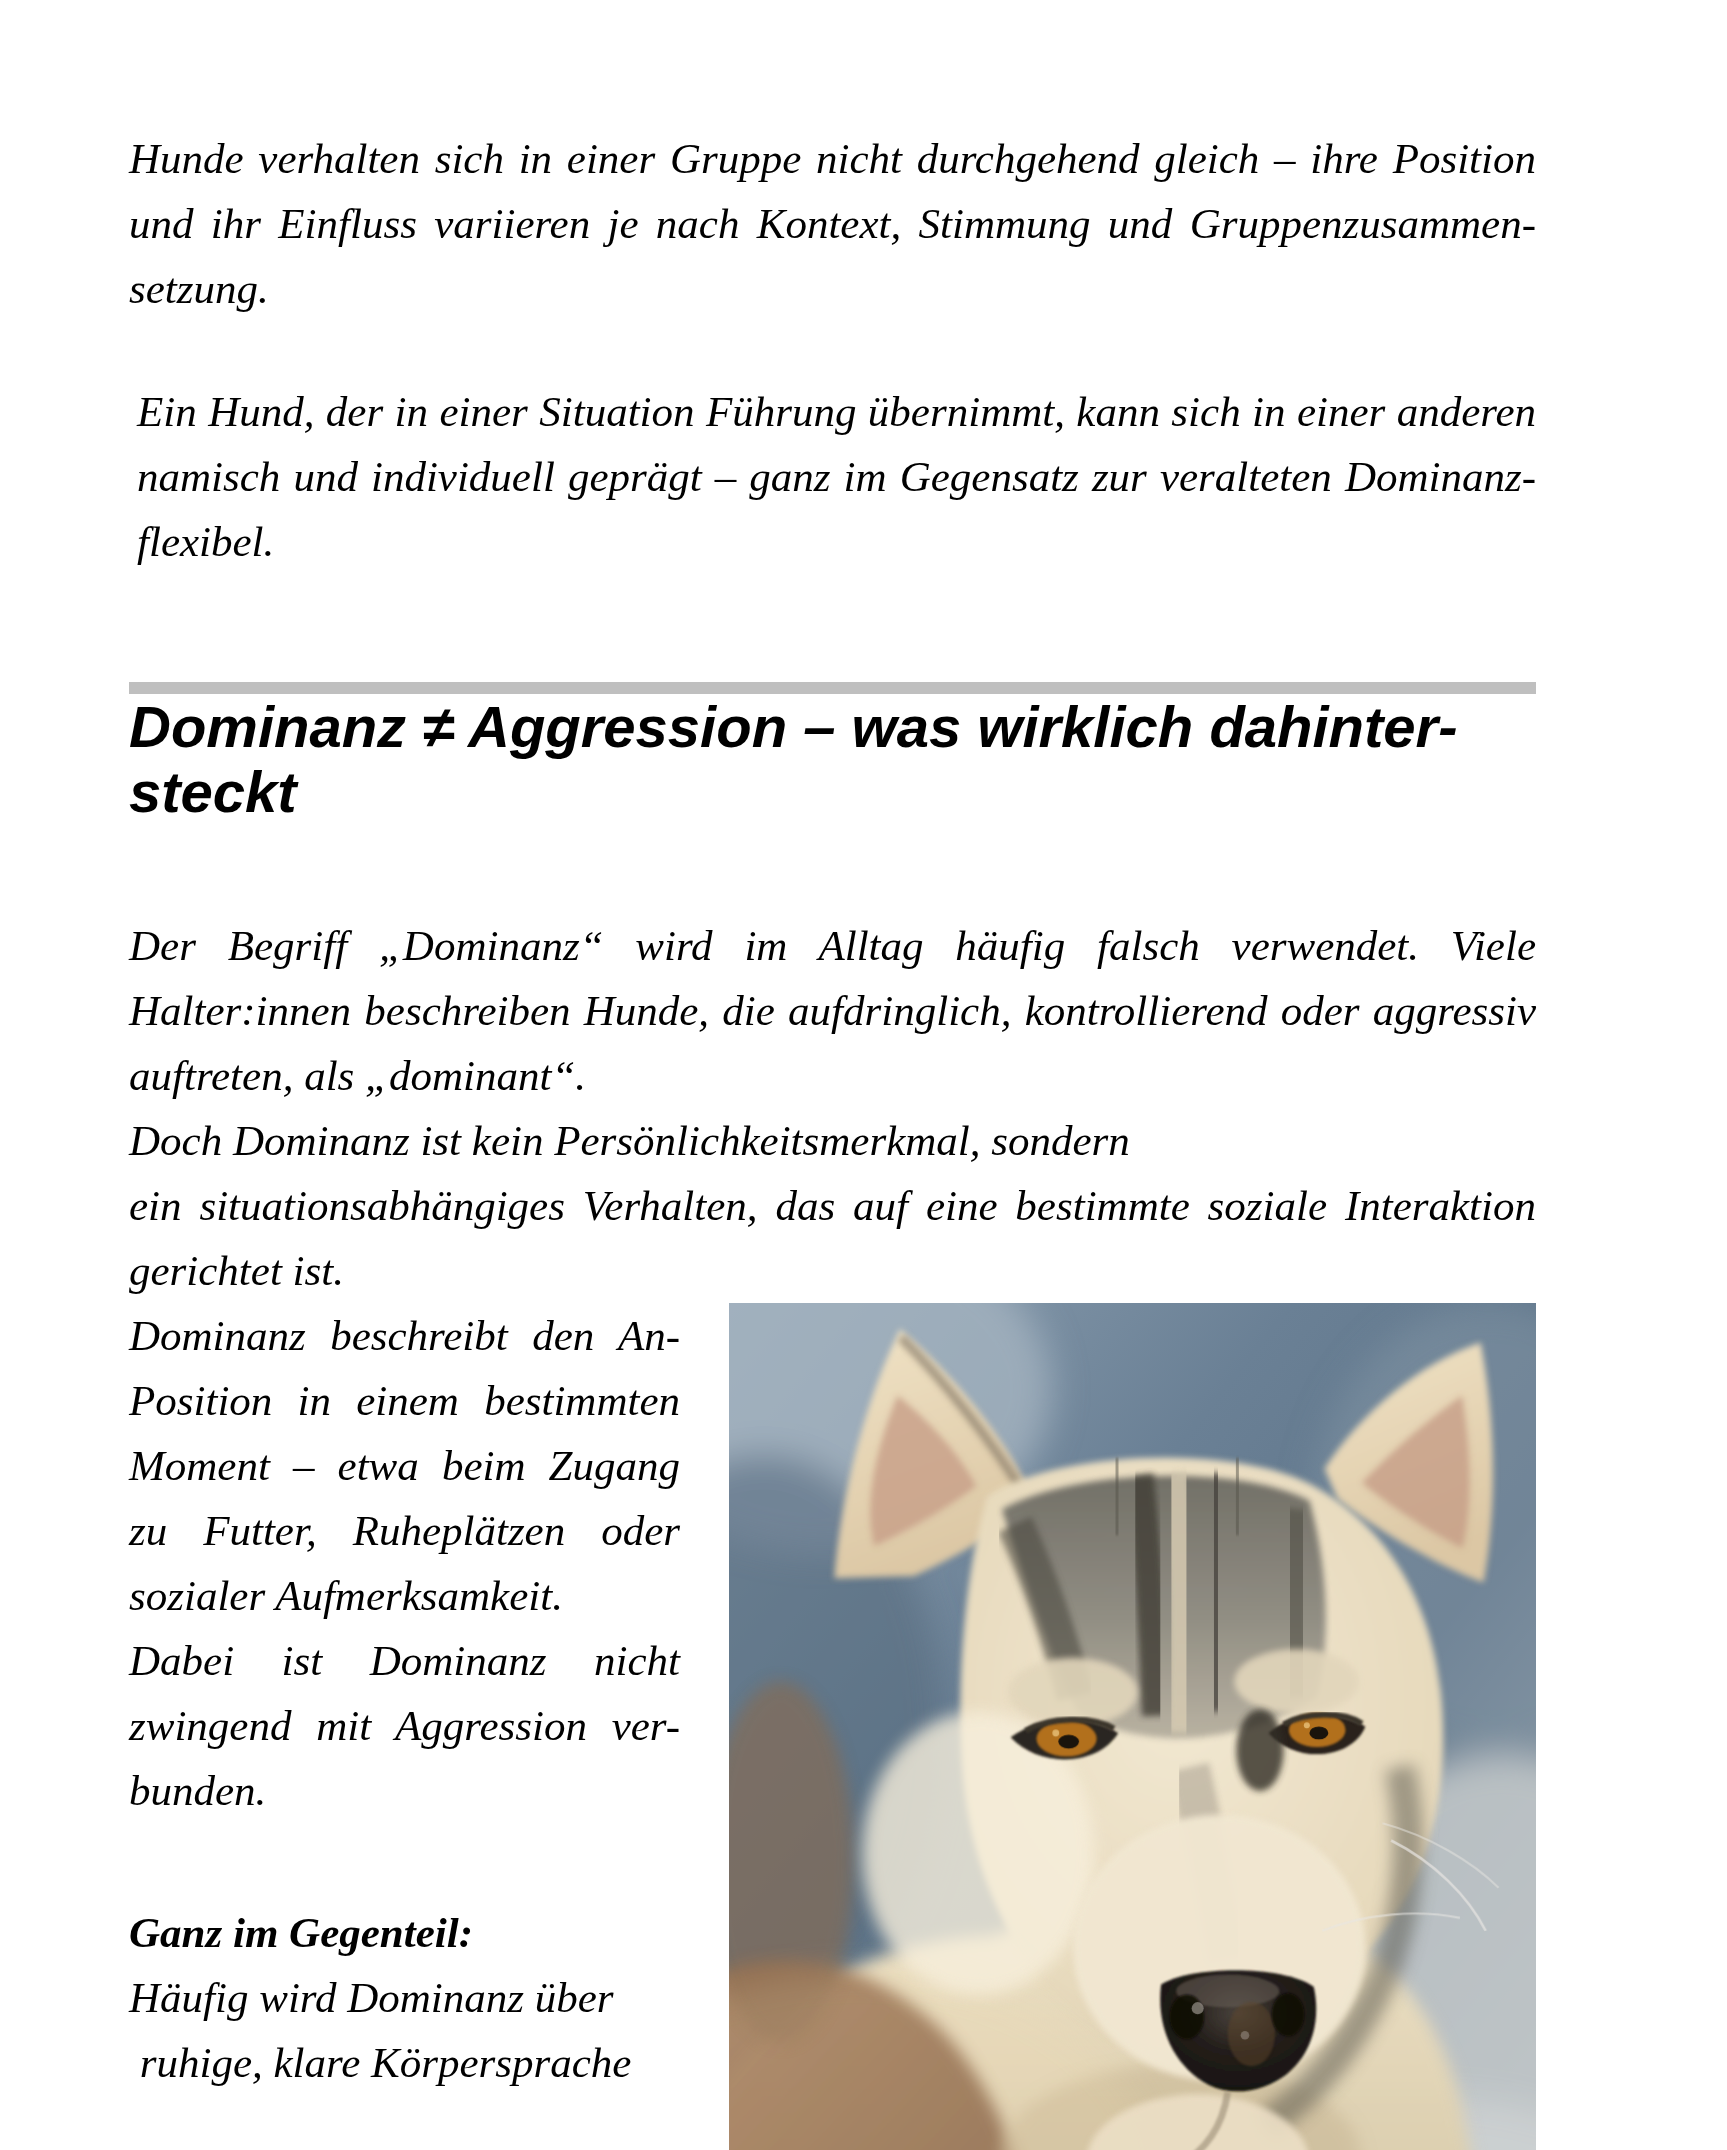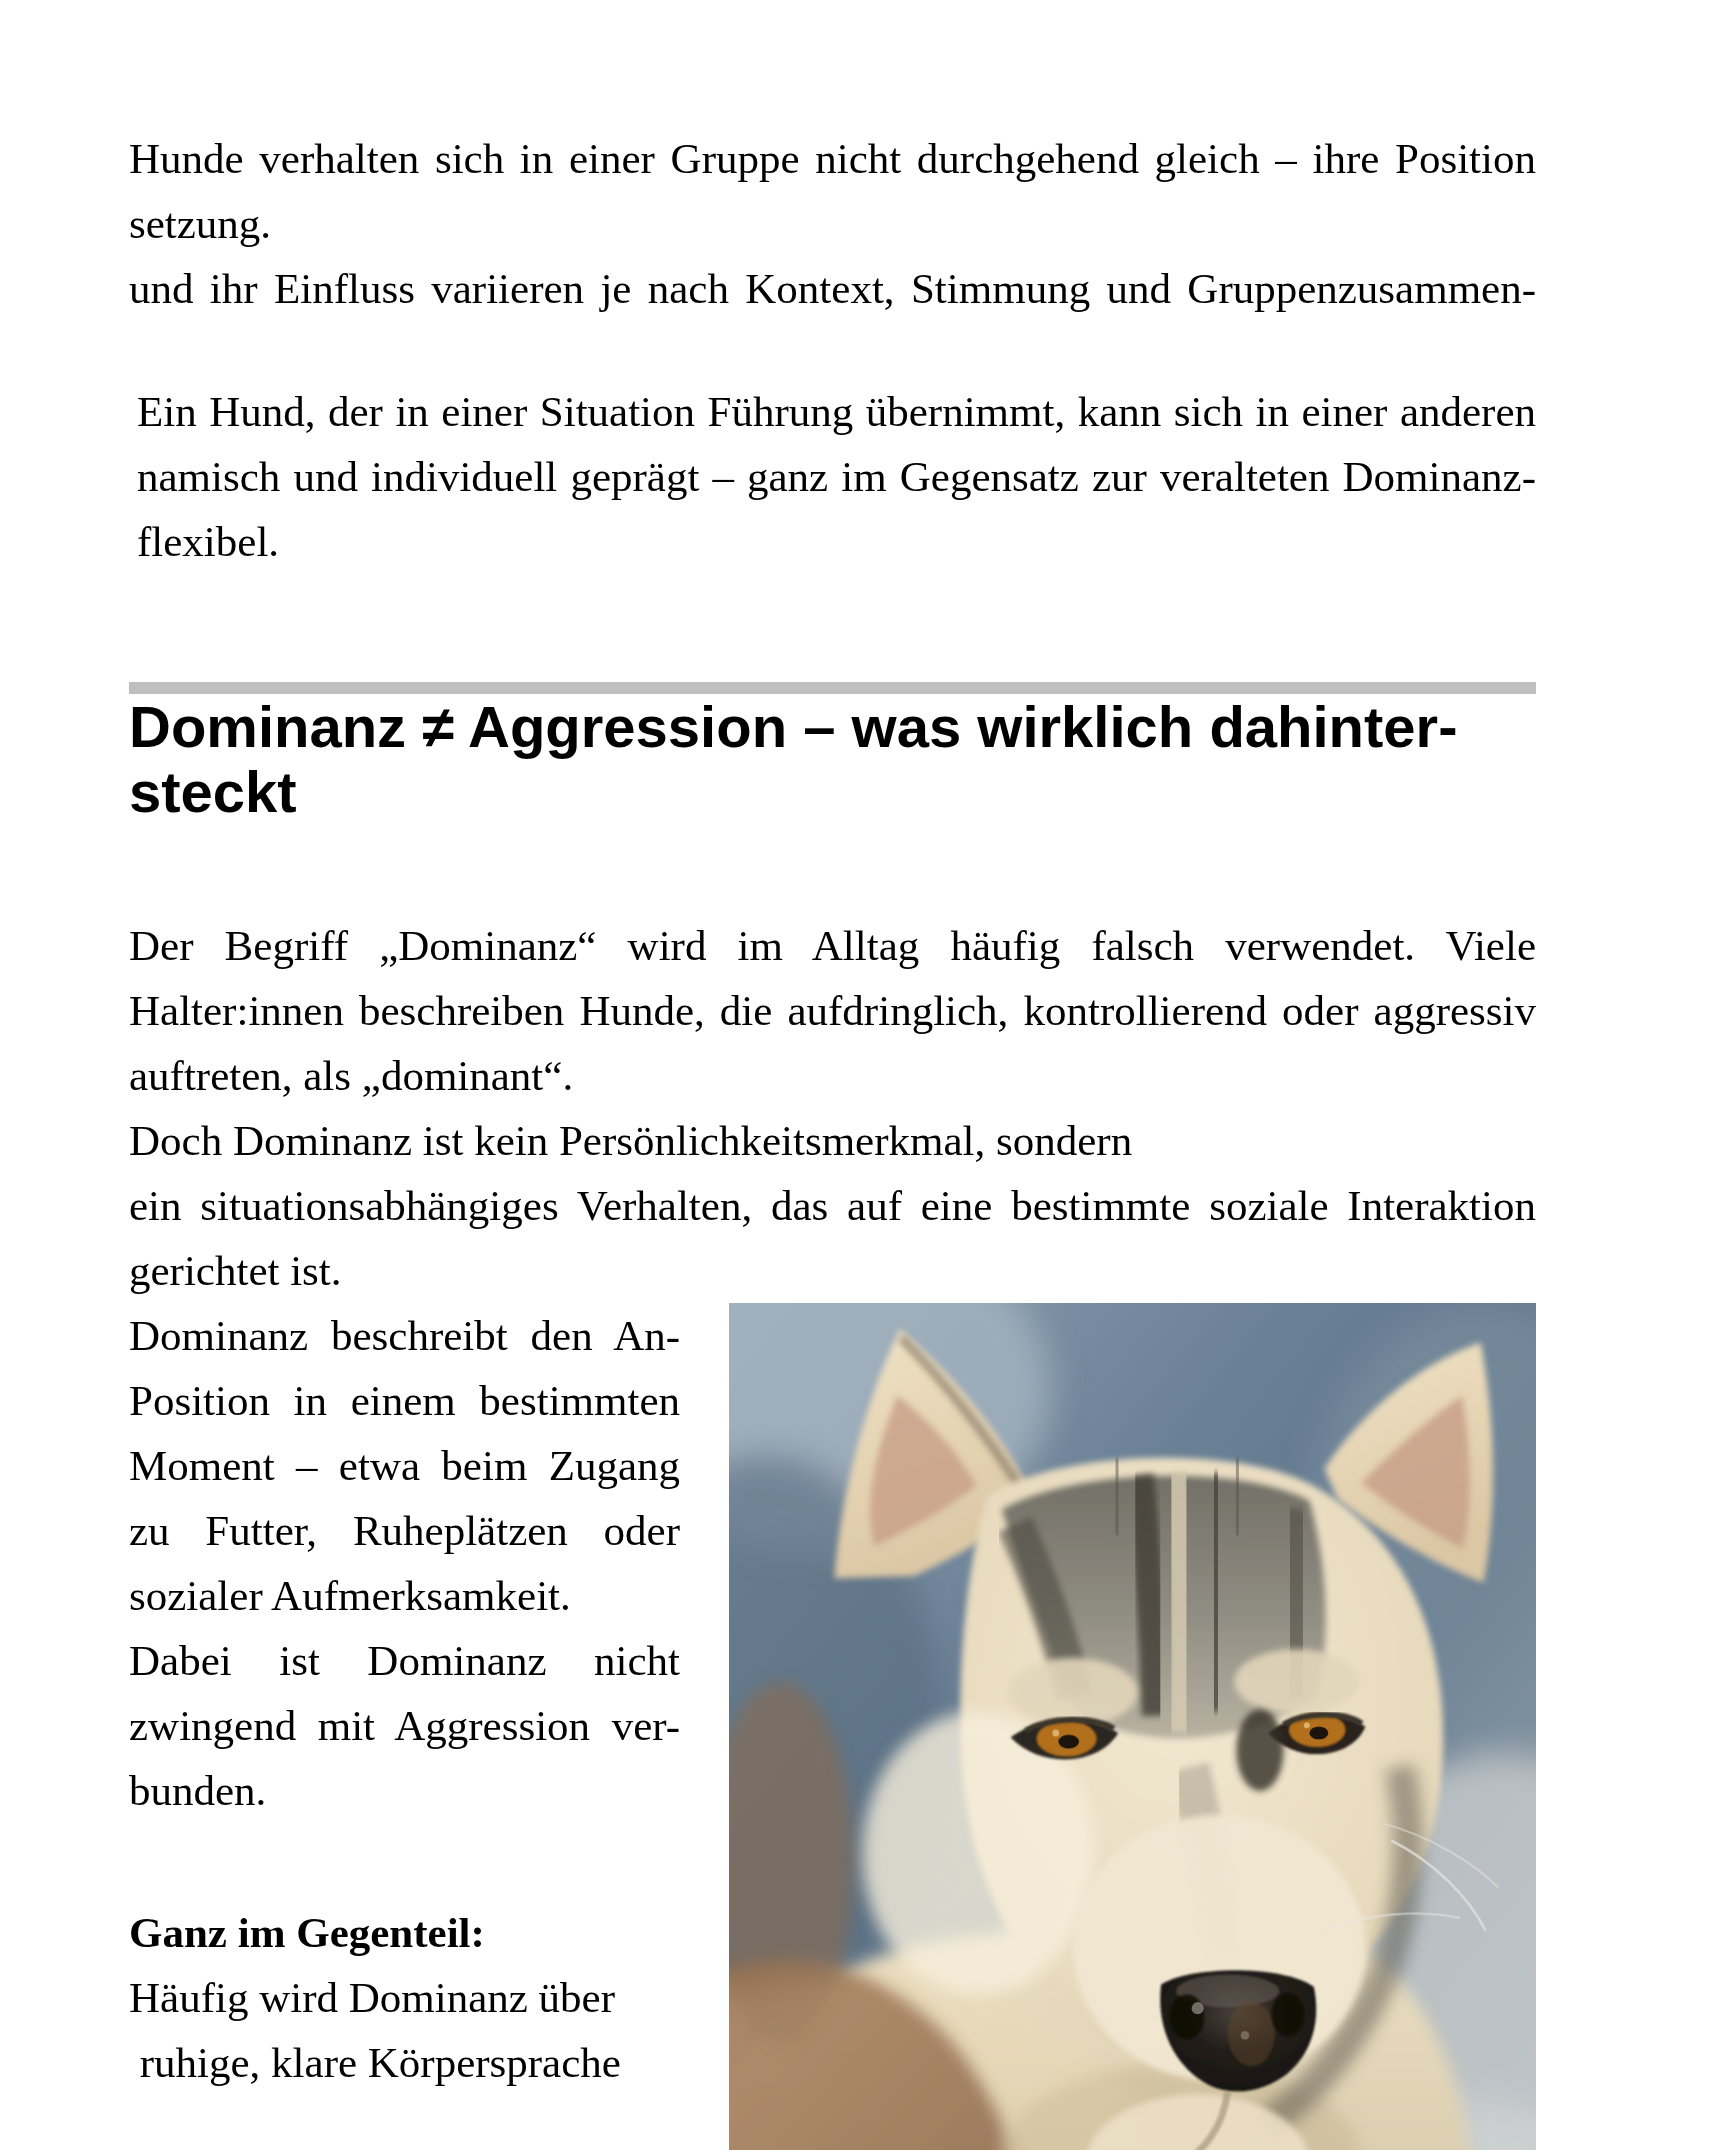--- a/index.html
+++ b/index.html
@@ -5,21 +5,21 @@
   html, body { margin: 0; padding: 0; background: #ffffff; }
   body { width: 1728px; height: 2481px; }
   .page {
     position: relative; width: 1728px; height: 2481px;
     background: #ffffff; color: #000000; overflow: hidden;
     font-family: "Liberation Serif", "DejaVu Serif", serif;
     font-size: 43px; line-height: 65px;
   }
   .content { position: absolute; left: 129px; top: 0; width: 1407px; padding-top: 126px; }
   .para { margin: 0; }
-  .tl { white-space: pre-wrap; min-height: 65px; }
+  .tl { white-space: pre-wrap; min-height: 65px; font-style: italic; }
   .jl { text-align: justify; text-align-last: justify; text-justify: inter-word; }
   #p2 { margin-top: 58px; margin-left: 8px; }
   .divider-bar { margin-top: 108px; width: 100%; height: 12px; }
   .heading {
     margin: 0; font-family: "Liberation Sans", "DejaVu Sans", sans-serif;
     font-weight: bold; font-size: 58px; line-height: 65px; letter-spacing: 0;
   }
   #p3 { margin-top: 89px; }
   .wrap-row { display: flex; align-items: flex-start; margin-top: 0; }
   .left-col { width: 551px; flex: none; }
@@ -29,22 +29,22 @@
   .photo-fig svg { display: block; width: 807px; height: 998px; }
 </style>
 </head>
 <body>
 
 <div class="page">
   <div class="content">
 
     <div class="para" id="p1">
         <div class="tl jl">Hunde verhalten sich in einer Gruppe nicht durchgehend gleich – ihre Position</div>
+        <div class="tl jl">und ihr Einfluss variieren je nach Kontext, Stimmung und Gruppenzusammen-</div>
         <div class="tl">setzung.</div>
-        <div class="tl jl">und ihr Einfluss variieren je nach Kontext, Stimmung und Gruppenzusammen-</div>
       </div>
 
     <div class="para" id="p2">
         <div class="tl jl">Ein Hund, der in einer Situation Führung übernimmt, kann sich in einer anderen</div>
         <div class="tl jl">namisch und individuell geprägt – ganz im Gegensatz zur veralteten Dominanz-</div>
         <div class="tl">flexibel.</div>
       </div>
 
     <div class="divider-bar" style="background: rgb(191, 191, 191);"></div>
 

